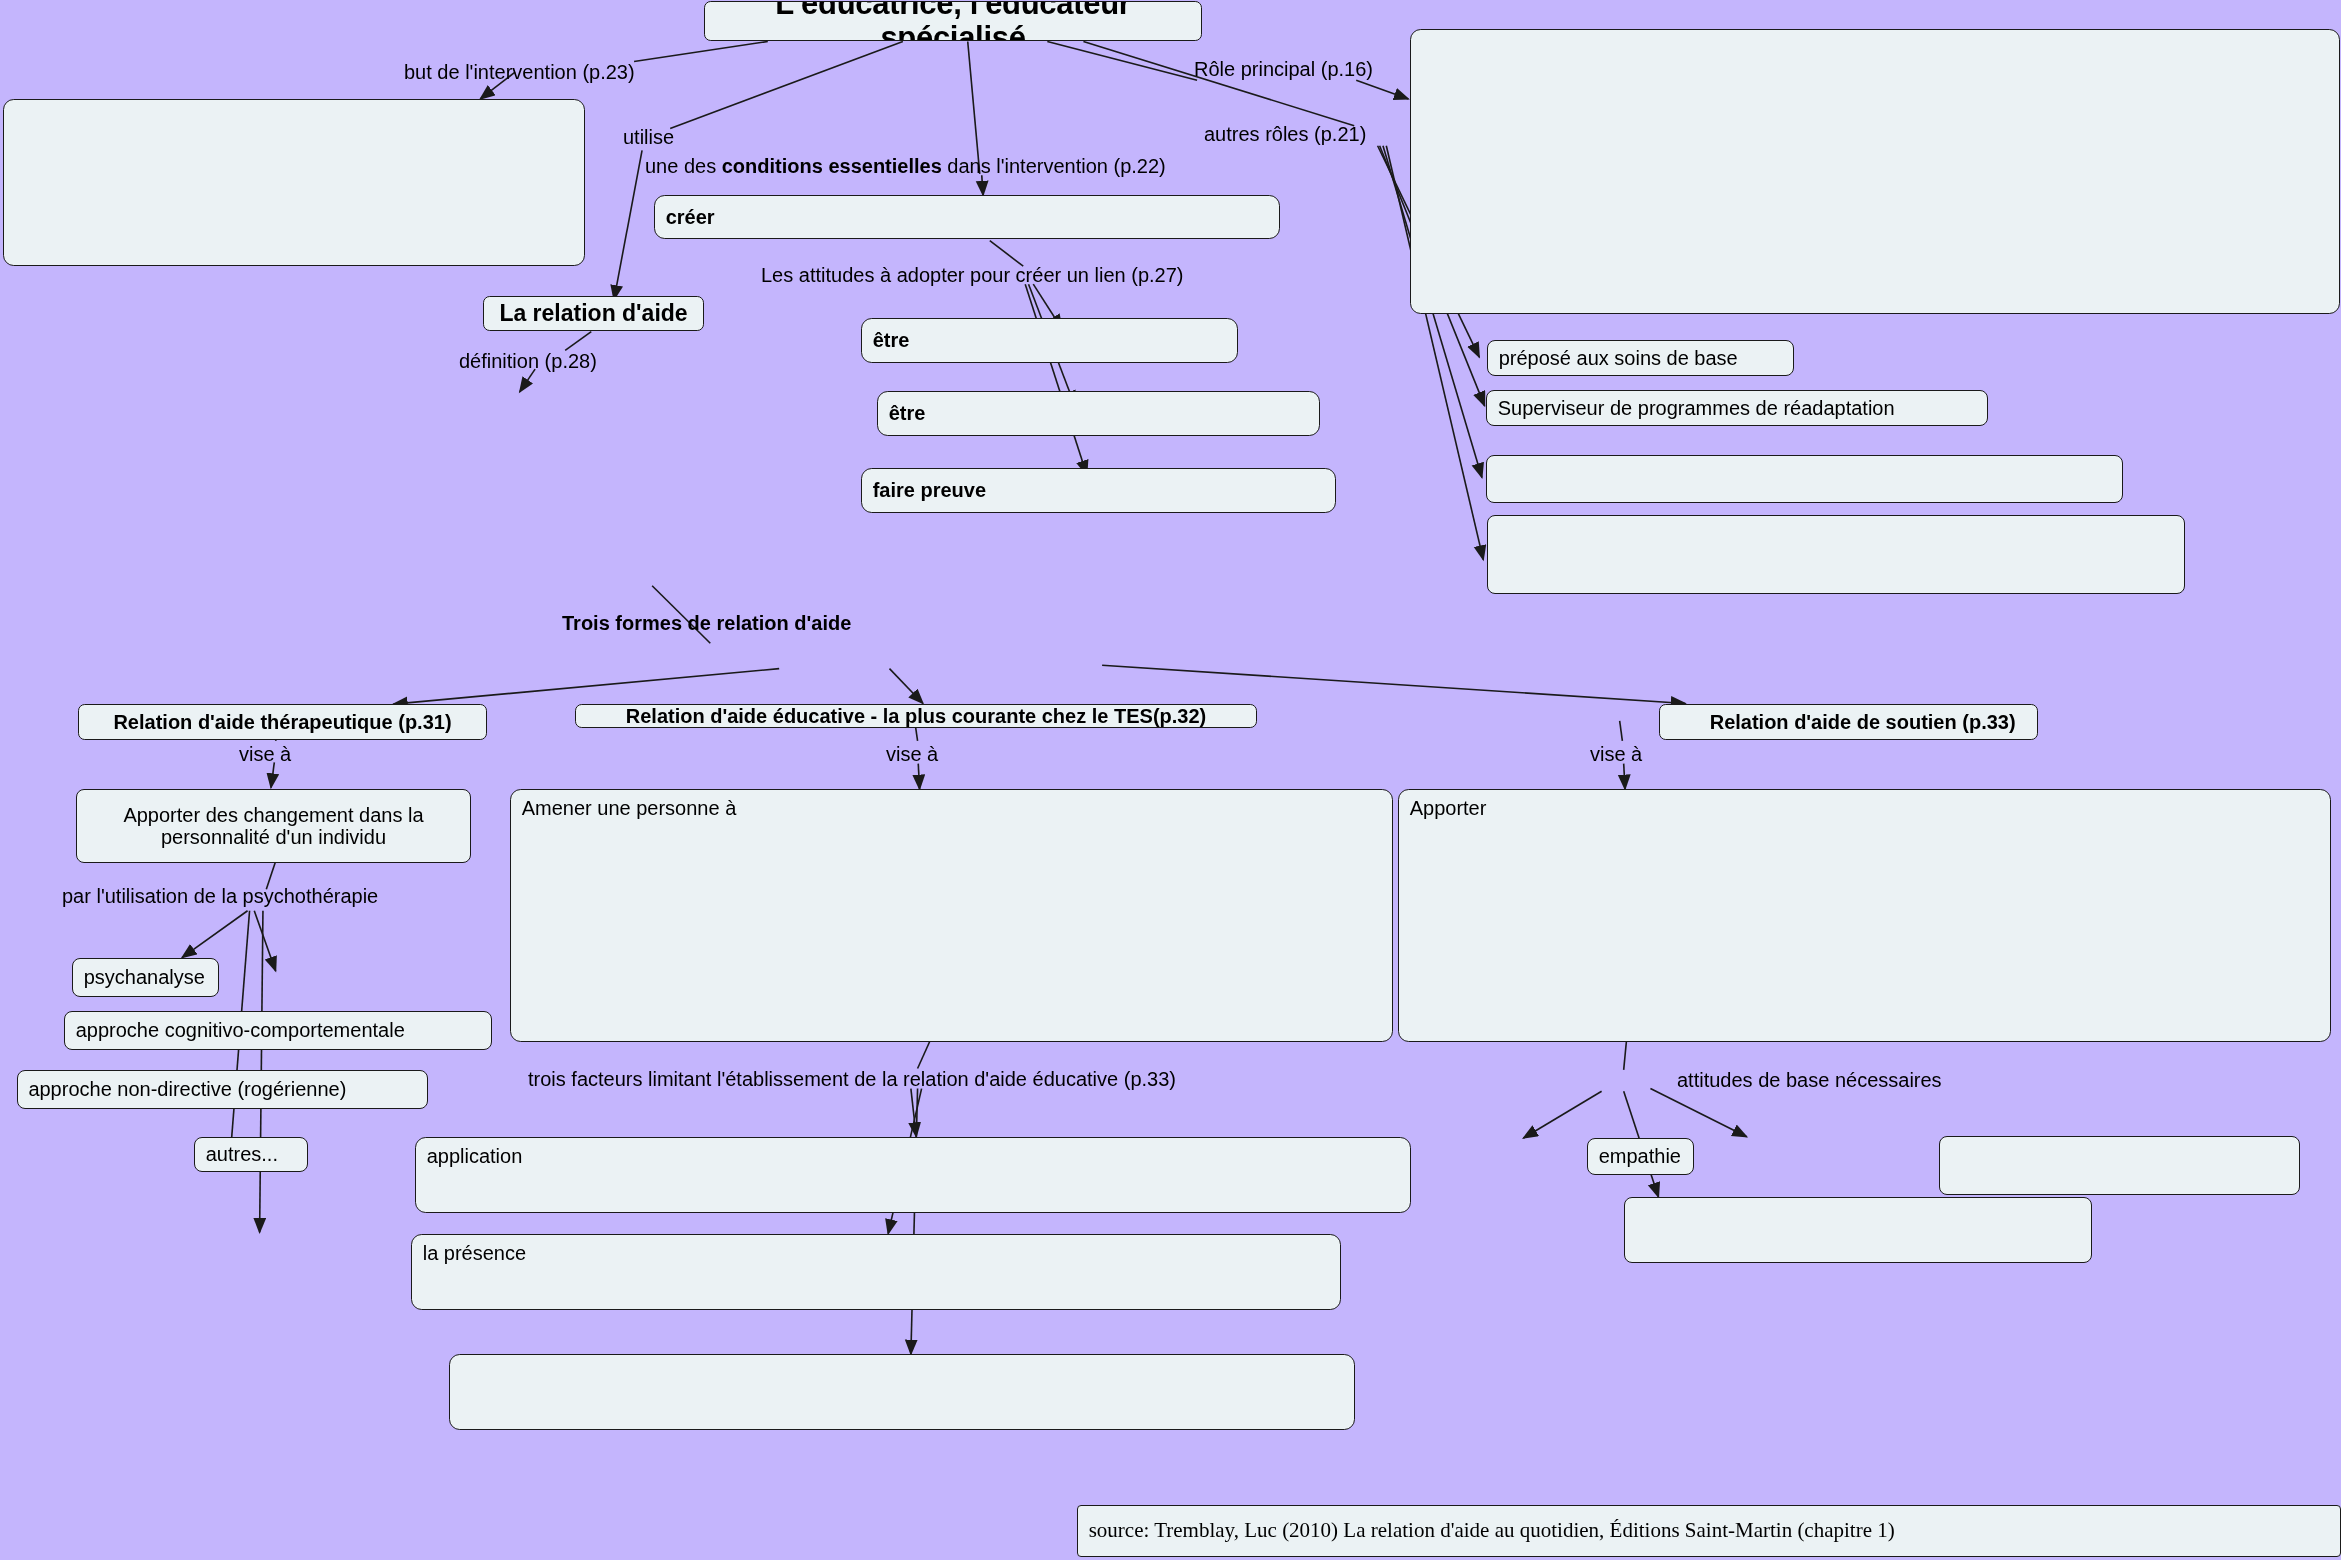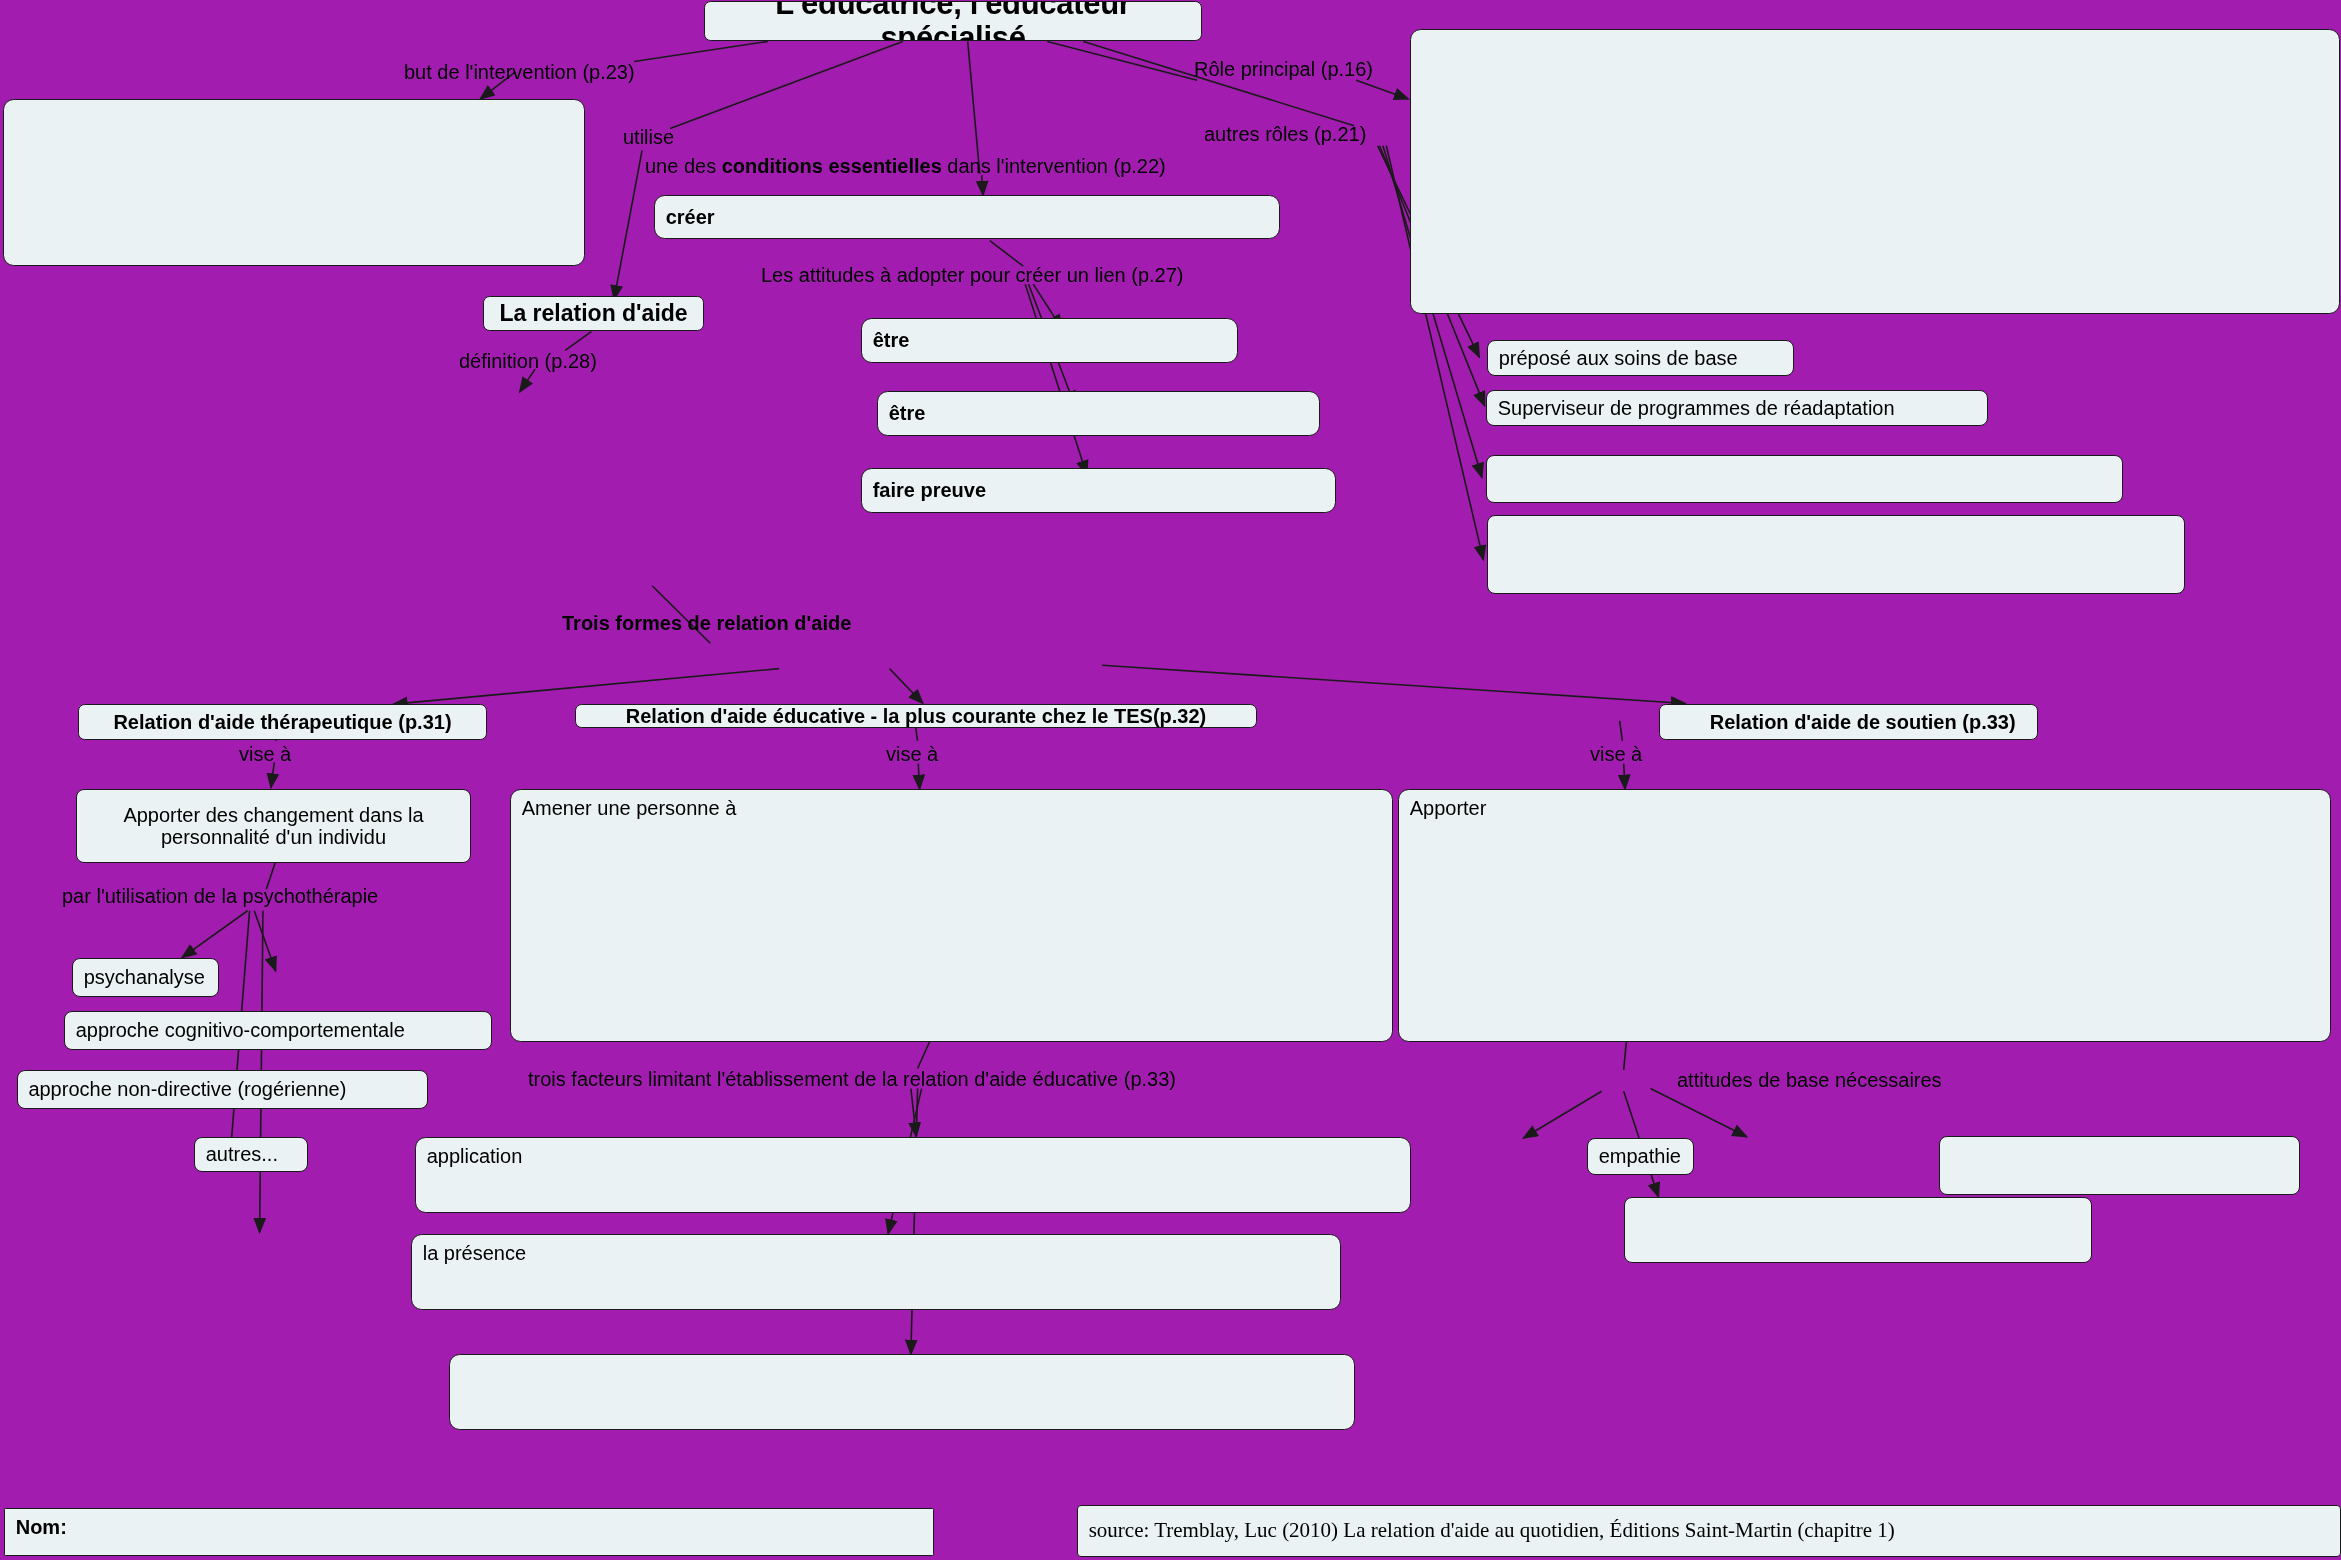--- a/index.html
+++ b/index.html
@@ -1,20 +1,20 @@
 <!DOCTYPE html>
 <html style="font-size:10.7px"><head>
 <meta charset="utf-8">
 <style>
   html,body{margin:0;padding:0;background:#ffffff;}
   #canvas{
     position:relative;
     width:2342px;
     height:1560px;
-    background:#a21caf;
+    background:#c4b5fd;
     font-family:"Liberation Sans", sans-serif;
     overflow:hidden;
   }
   #edges{position:absolute;left:0;top:0;width:2342px;height:1560px;pointer-events:none;}
   .node{
     position:absolute;
     box-sizing:border-box;
     background:#ebf2f4;
     border:1.3px solid #1a1a1a;
     border-radius:10.7px;
@@ -201,18 +201,17 @@
   <div class="node topleft" style="left:1398px;top:789px;width:933px;height:253px;">Apporter</div>
 
   <div class="label" style="left:1677px;top:1070px;">attitudes de base nécessaires</div>
 
   <div class="node midleft" style="left:1587px;top:1138px;width:107px;height:37px;border-radius:8px;">empathie</div>
 
   <div class="node topleft" style="left:1939px;top:1136px;width:361px;height:59px;border-radius:8px;"></div>
 
   <div class="node topleft" style="left:1624px;top:1197px;width:468px;height:66px;border-radius:8px;"></div>
 
-  <div class="node topleft bold sq" style="left:4px;top:1508px;width:930px;height:48px;border-radius:1.3px;">Nom:</div>
 
   <div class="node midleft serif sq" style="left:1077px;top:1505px;width:1264px;height:52px;border-radius:4px;font-size:21px;">source: Tremblay, Luc (2010) La relation d'aide au quotidien, Éditions Saint-Martin (chapitre 1)</div>
 
 </div>
 
 
 </body></html>

